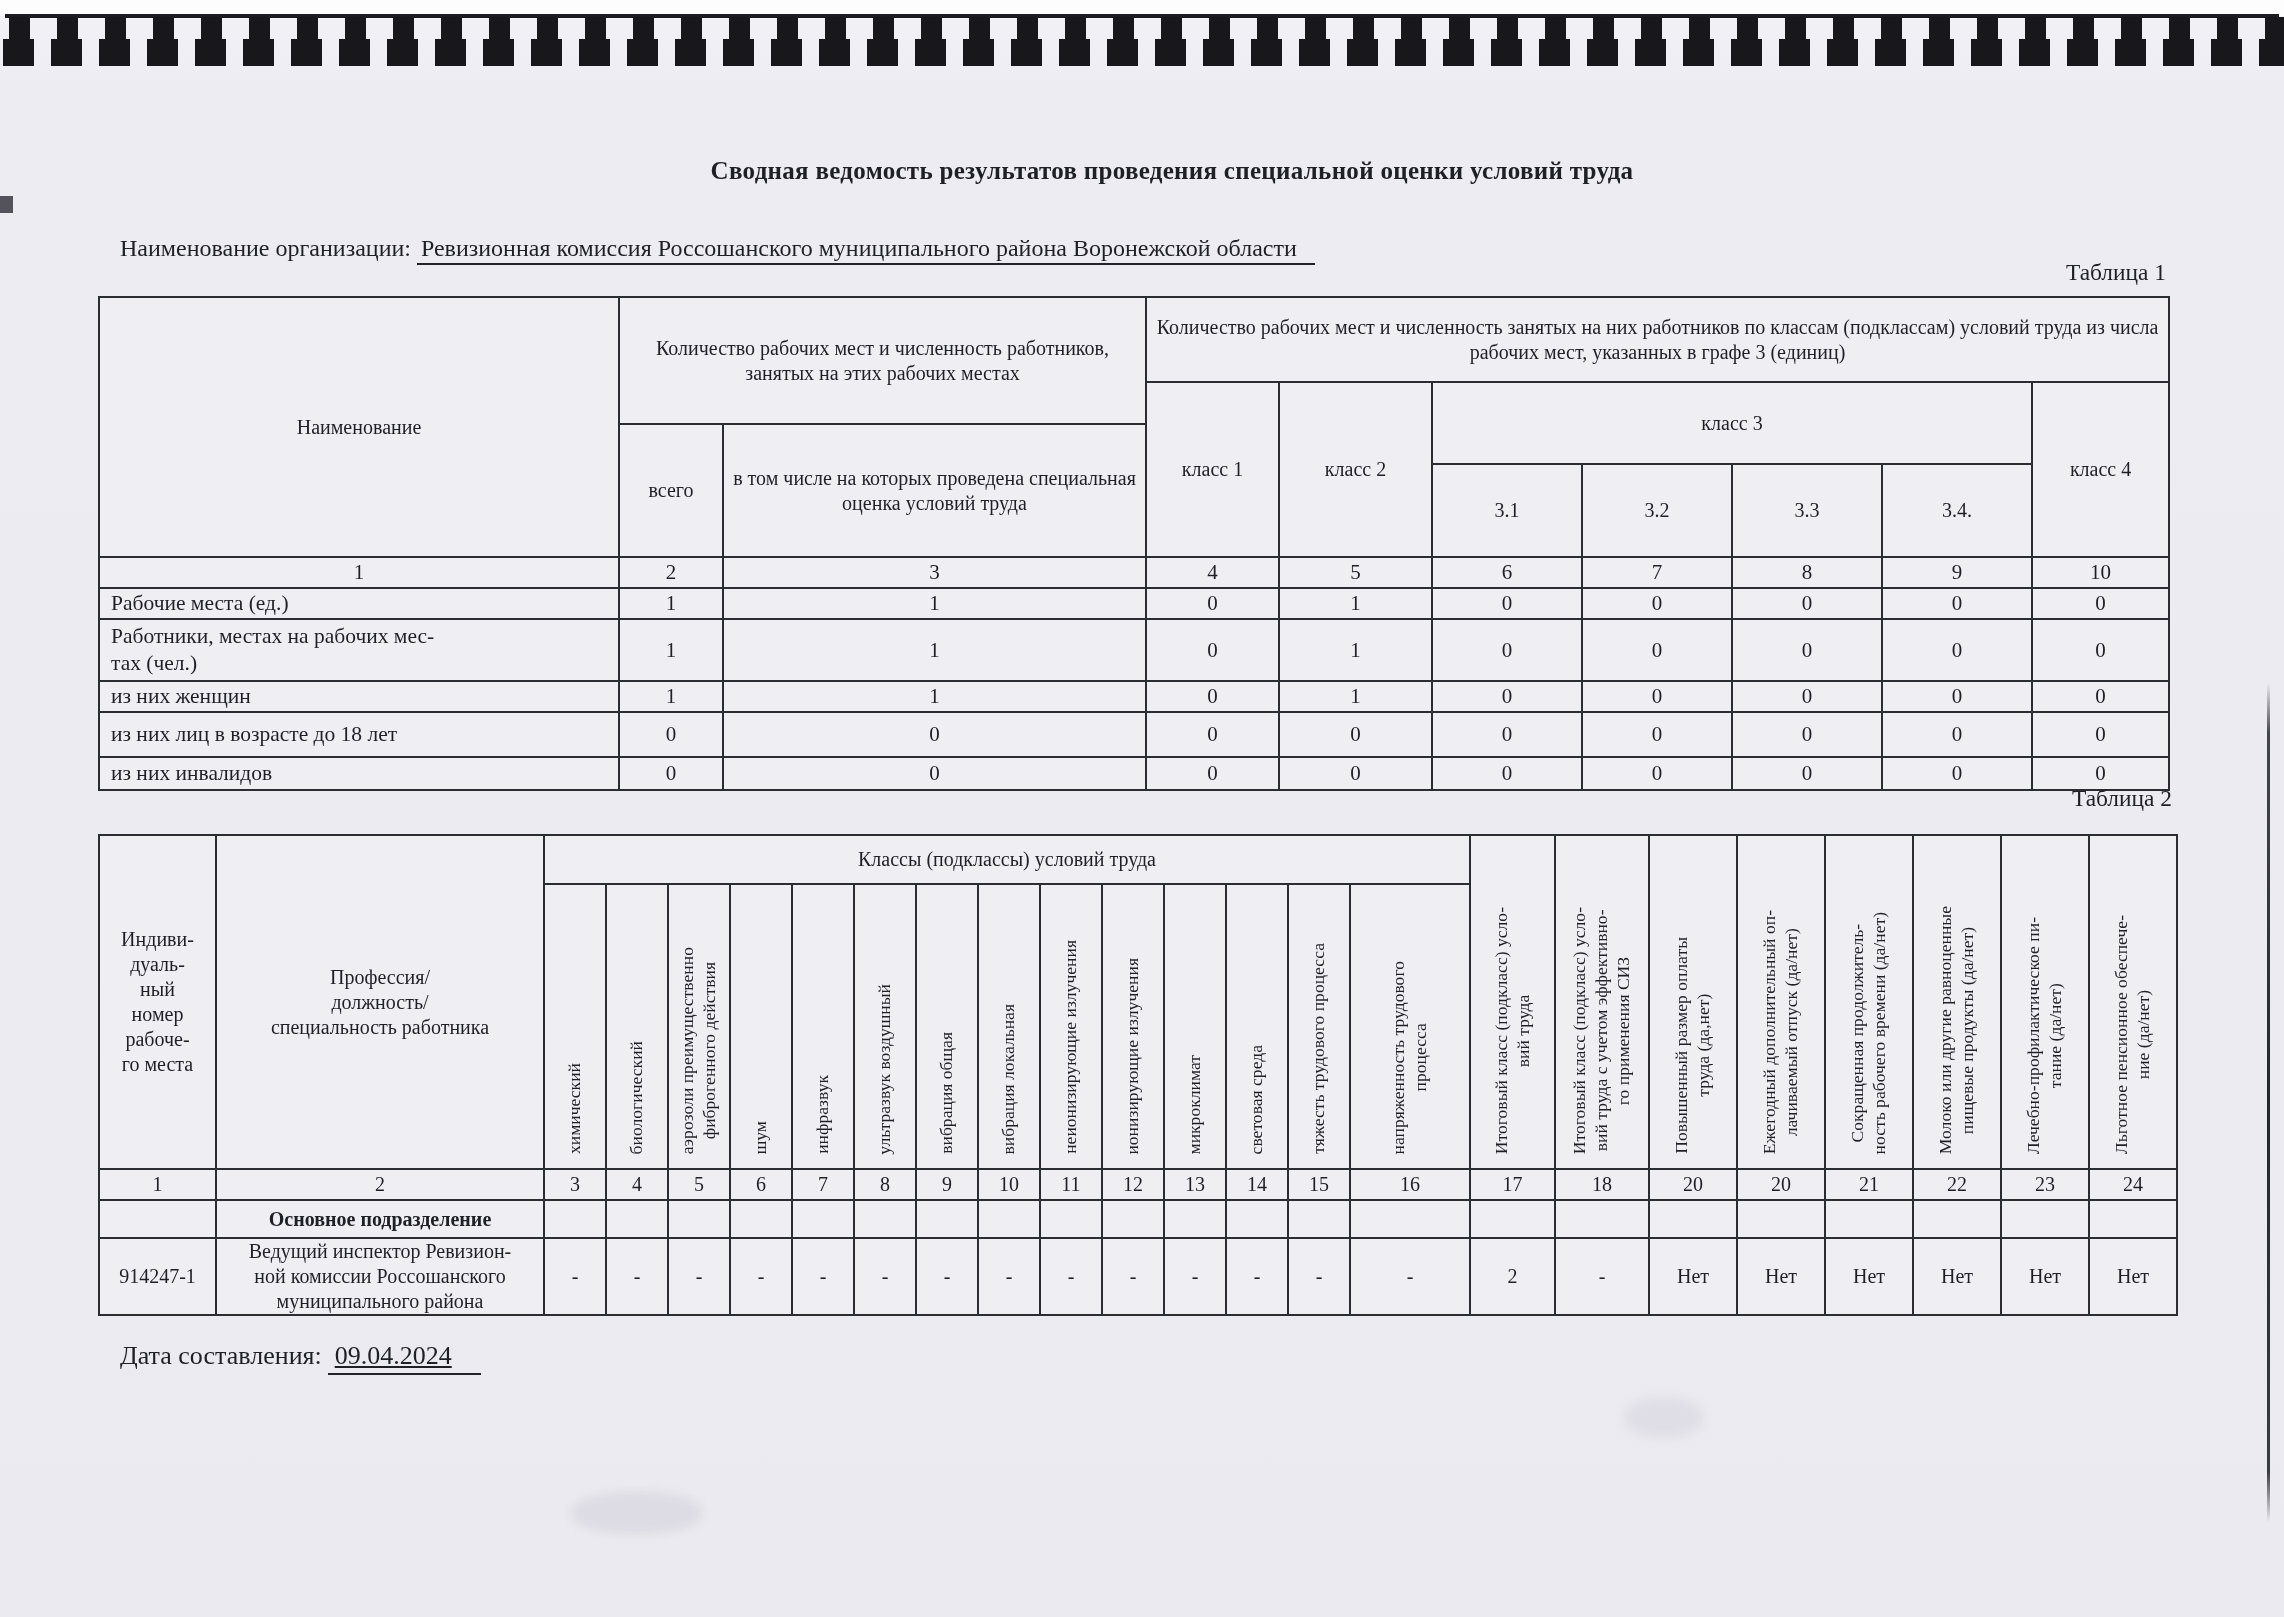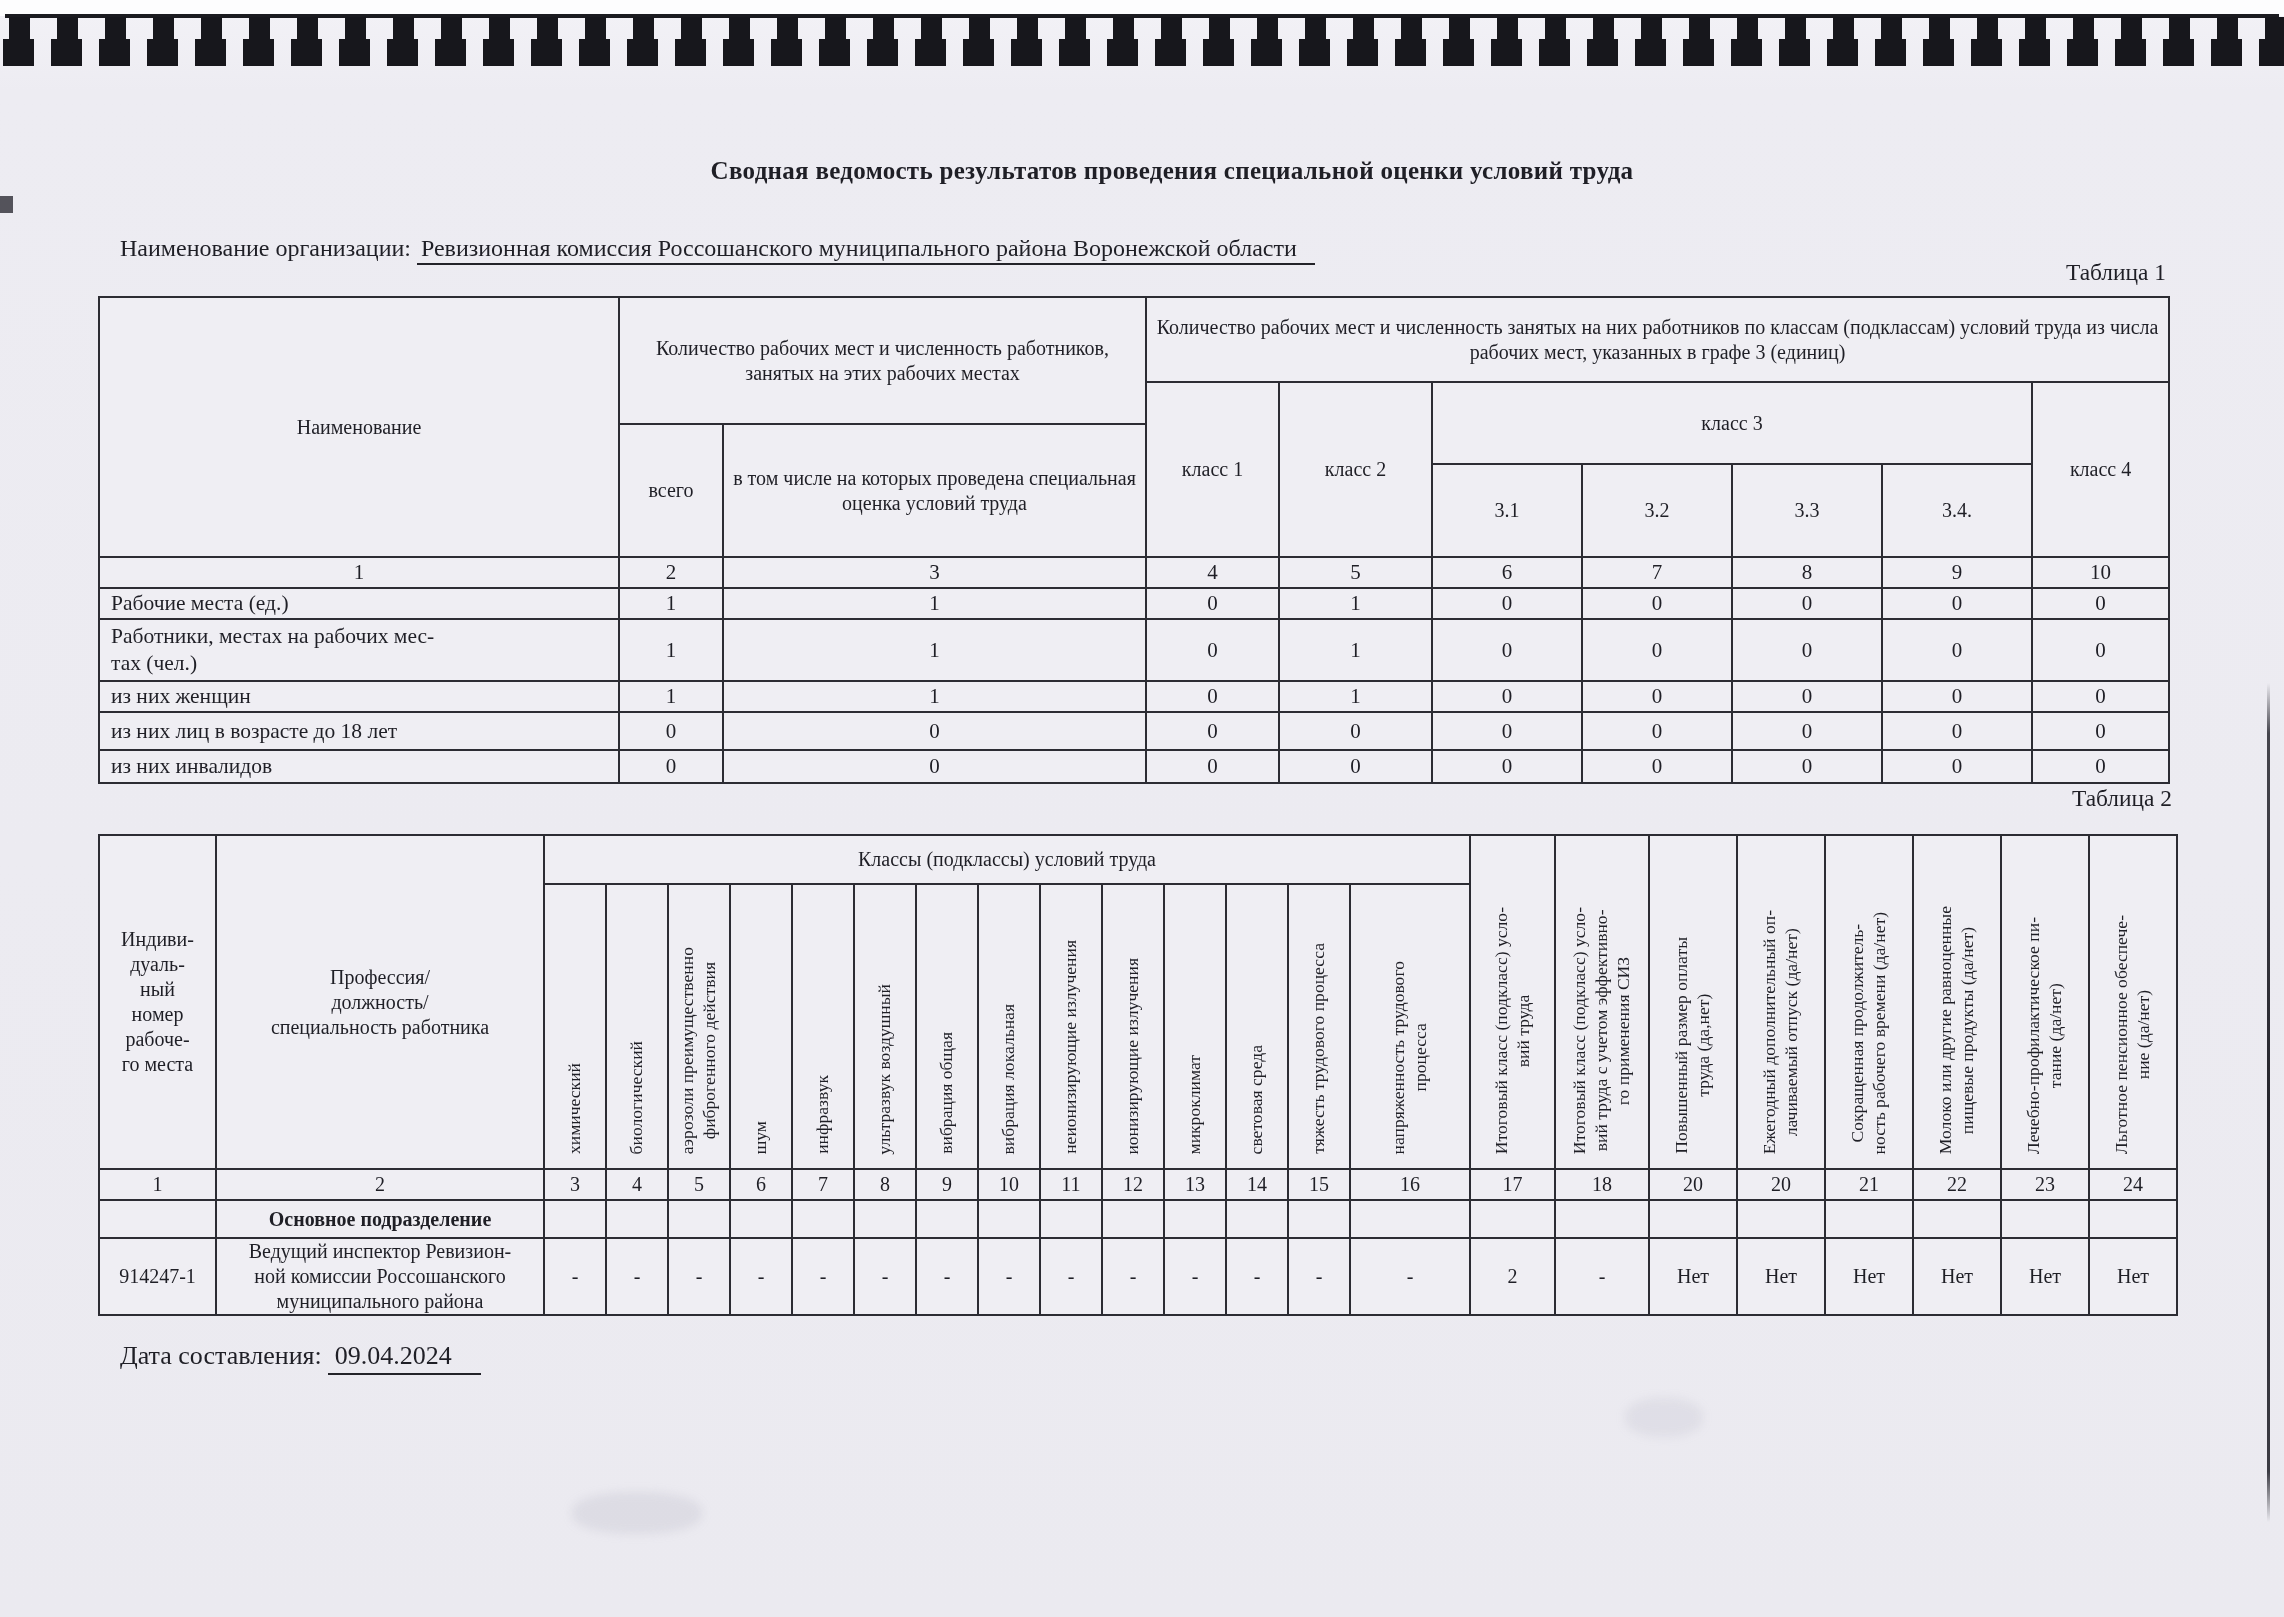--- a/index.html
+++ b/index.html
@@ -24,35 +24,35 @@
 
   
   .title{position:absolute;top:157px;left:59px;width:2226px;text-align:center;
          font-size:25px;font-weight:bold;letter-spacing:0.3px;}
   .org{position:absolute;top:235px;left:120px;font-size:24px;white-space:nowrap;}
   .u{border-bottom:2px solid #232329;padding:0 18px 2px 3.9px;}
   .cap{position:absolute;text-align:right;font-size:23.4px;}
   .cap1{top:259px;left:98px;width:2068px;}
   .cap2{top:785px;left:98px;width:2074px;}
   .dateline{position:absolute;top:1341px;left:120px;font-size:26px;}
-  .date-u{border-bottom:2px solid #232329;padding:0 29px 2.6px 6.5px;}
+  .date-u{border-bottom:2px solid #232329;padding:0 29px 2.6px 6.5px;text-decoration:underline;}
 
   
   table.t{position:absolute;border-collapse:collapse;table-layout:fixed;background:#efeef3;border:2.6px solid #2a2a31;}
   table.t th,table.t td{border:2px solid #2c2c33;font-weight:normal;text-align:center;
       vertical-align:middle;padding:0 3.9px;overflow:hidden;line-height:1.25;}
   .pre{white-space:pre-line;}
 
   
   .t1{top:296px;left:98px;width:2068px;}
   .t1 th{font-size:20px;}
   .t1 td{font-size:21px;}
   .t1 .r-g1{height:85px;} .t1 .r-g2{height:42px;} .t1 .r-g3{height:40px;} .t1 .r-g4{height:93px;}
   .t1 .r-num{height:31px;}
-  .t1 .rd1{height:31px;} .t1 .rd2{height:62px;} .t1 .rd3{height:31px;margin-top:20px;} .t1 .rd4{height:38px;} .t1 .rd5{height:32.5px;}
+  .t1 .rd1{height:31px;} .t1 .rd2{height:62px;} .t1 .rd3{height:31px;margin-top:20px;} .t1 .rd4{height:45px;} .t1 .rd5{height:32.5px;}
   .t1 td.lbl{text-align:left;padding-left:11px;font-size:21.5px;white-space:pre-line;}
 
   
   .t2{top:834px;left:98px;width:2074px;}
   .t2 th{font-size:20px;}
   .t2 td{font-size:20px;}
   .t2-h1{height:49px;} .t2-h2{height:285px;} .t2-num{height:31px;} .t2-sub{height:38px;} .t2-data{height:68px;}
   .t2 .vcell{vertical-align:bottom;padding-bottom:7.8px;}
   .vtext{display:inline-block;writing-mode:vertical-rl;transform:rotate(180deg);
          white-space:pre-line;font-size:17.6px;line-height:1.25;max-height:273px;}

